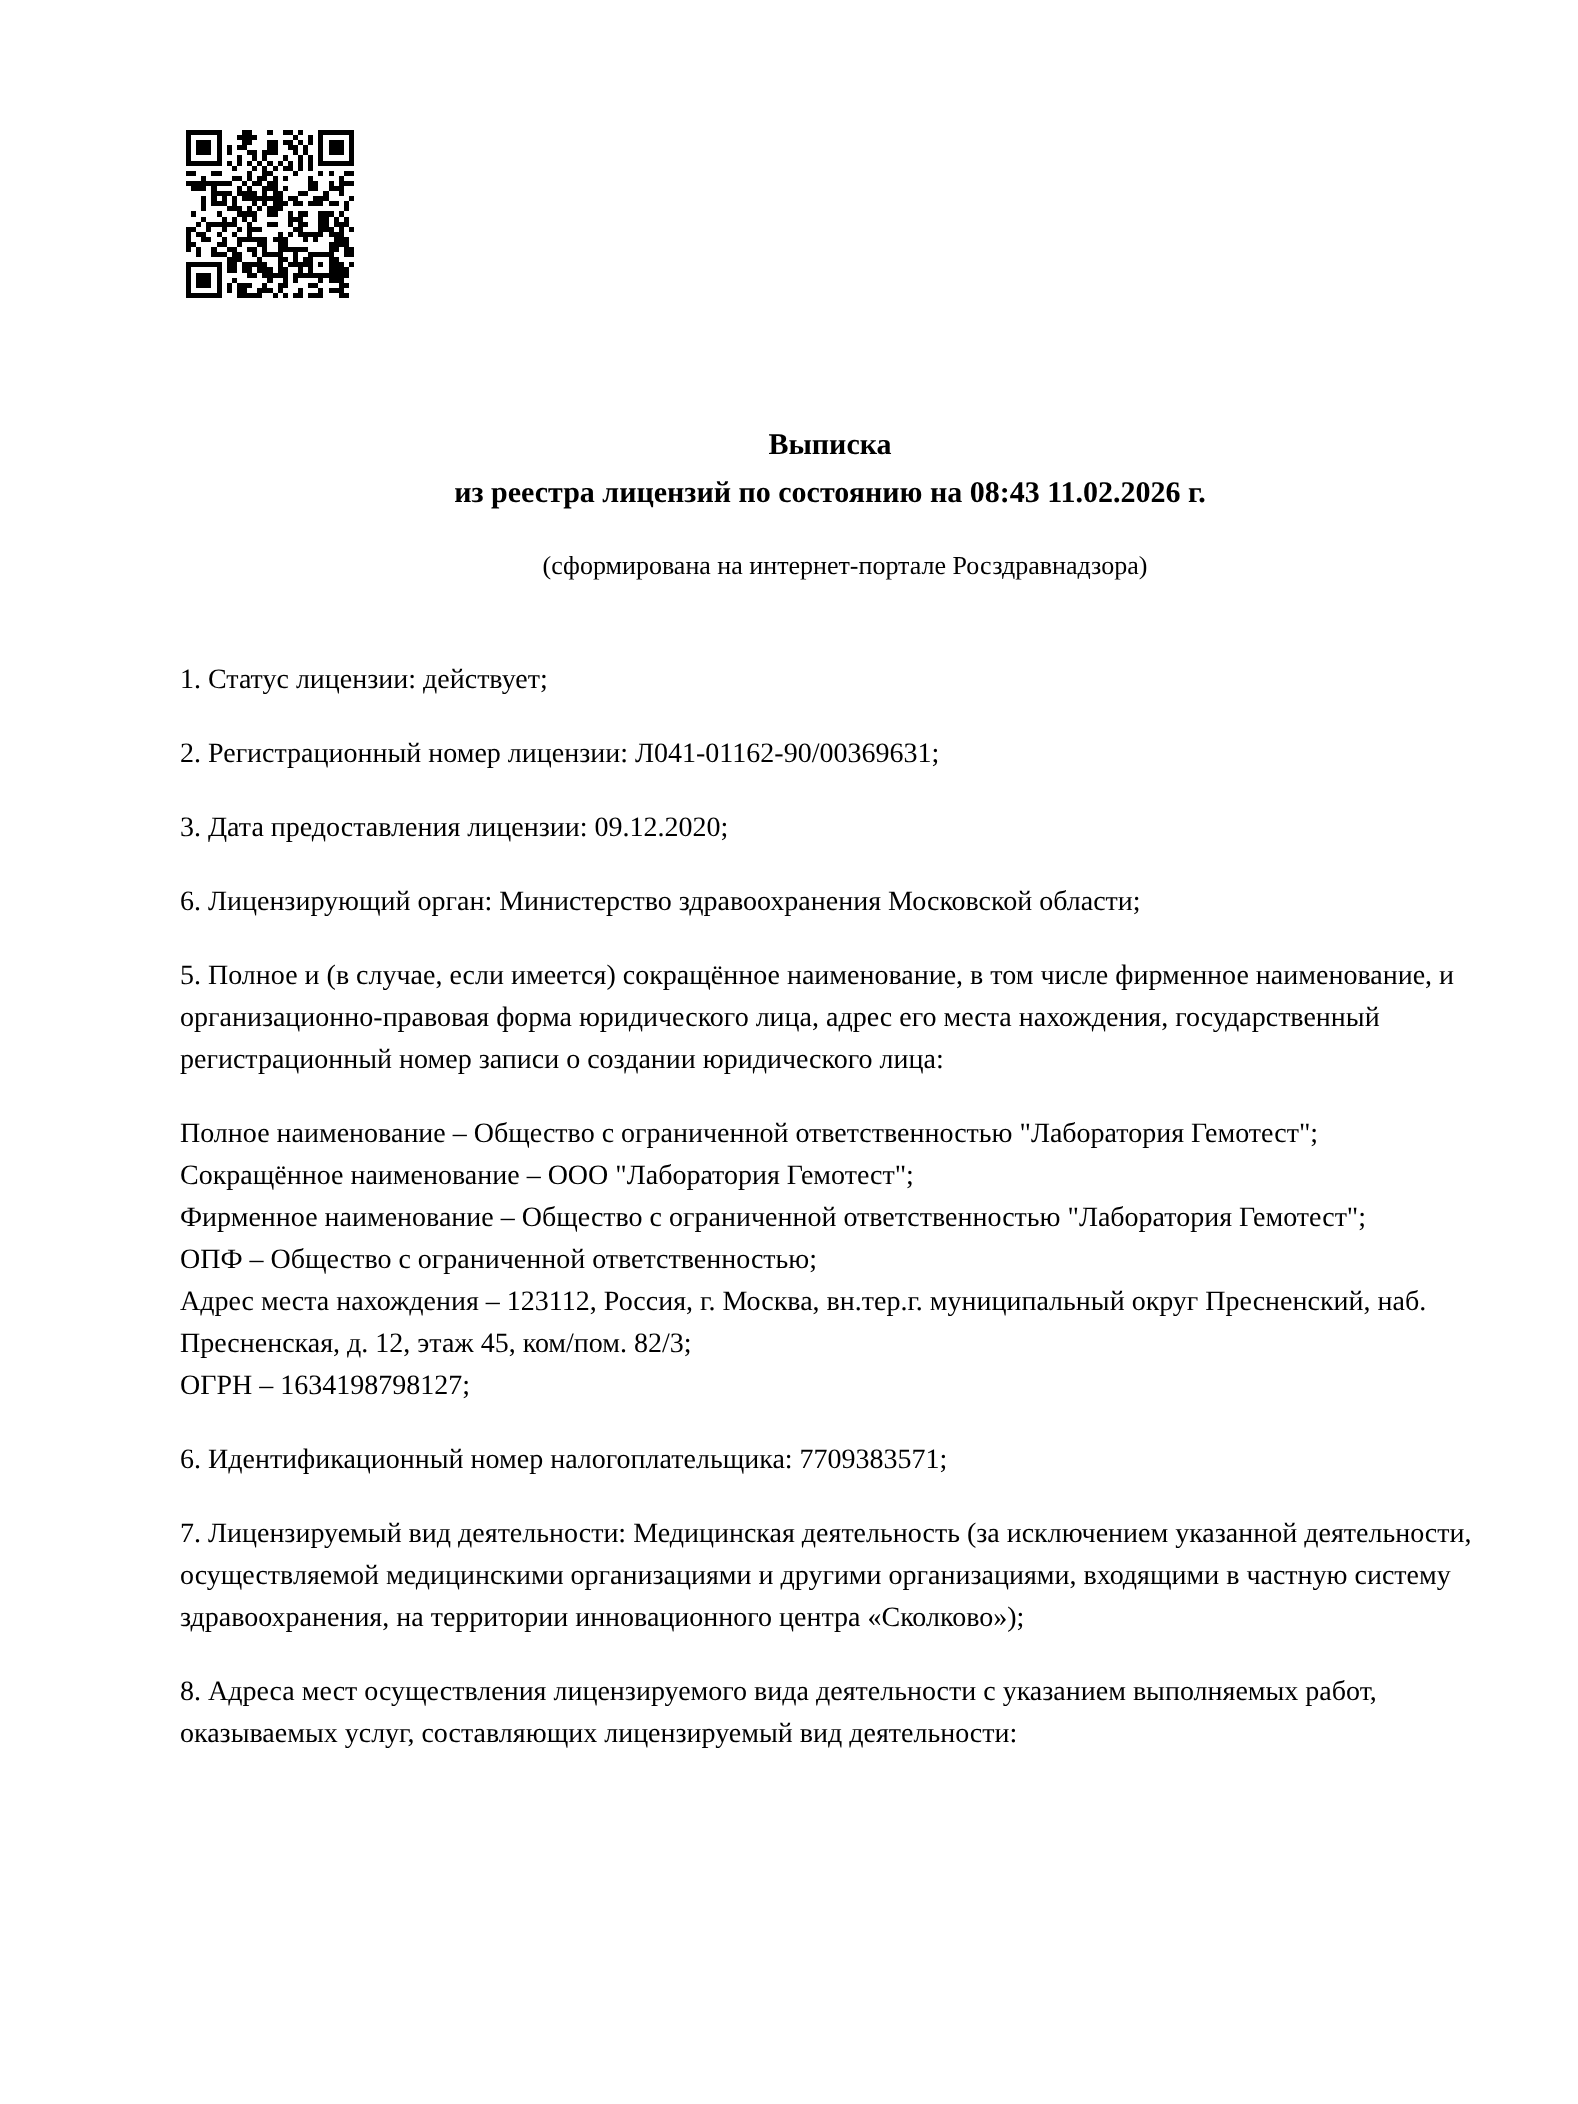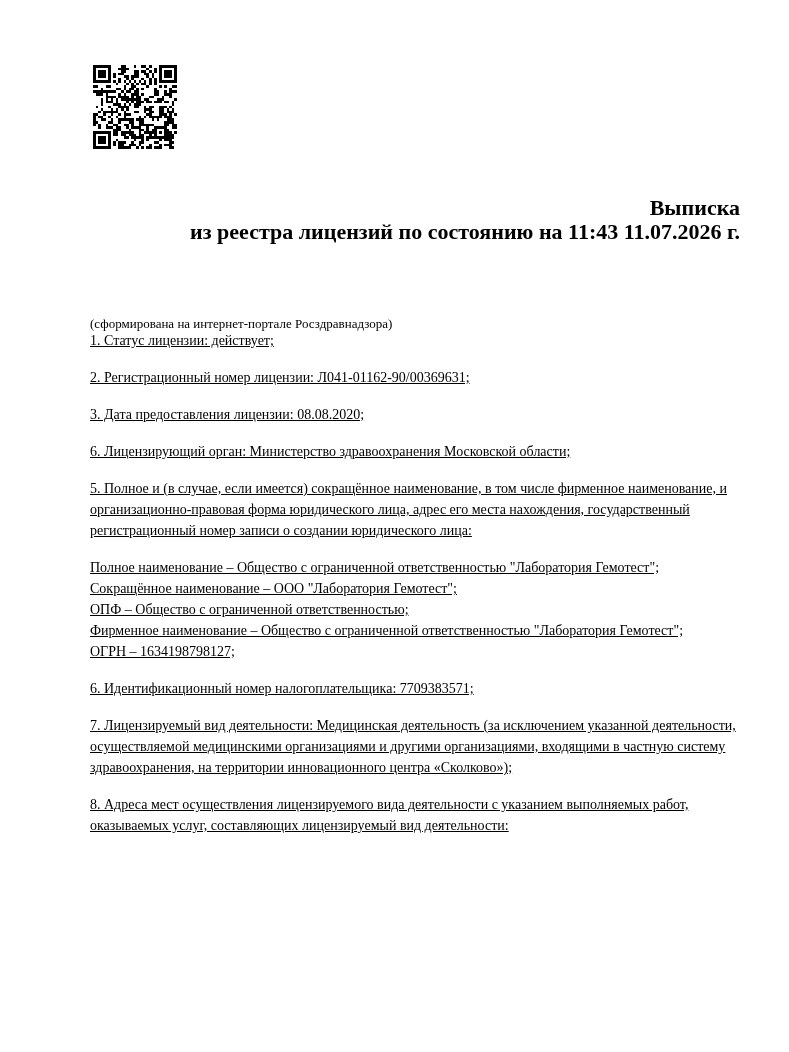--- a/index.html
+++ b/index.html
@@ -25,52 +25,50 @@
     height: 84px;
   }
   .qr svg {
     width: 100%;
     height: 100%;
     shape-rendering: crispEdges;
   }
   .title-block {
     position: absolute;
     left: 90px;
-    top: 196px;
+    top: 211px;
     width: 650px;
-    text-align: right;
+    text-align: center;
     font-weight: bold;
-    font-size: 22px;
+    font-size: 15px;
     line-height: 24px;
     white-space: nowrap;
   }
   .note {
     position: absolute;
     left: 90px;
     top: 275px;
     width: 665px;
-    text-align: left;
+    text-align: center;
     font-size: 13px;
     line-height: 16px;
-    margin-top: 41px;
   }
   .body-text {
     position: absolute;
     left: 90px;
     top: 330px;
     width: 655px;
     font-size: 14px;
     line-height: 21px;
     text-align: left;
   }
   .body-text p,
   .body-text .block {
     margin: 0 0 16px 0;
     padding: 0;
-    text-decoration: underline;
   }
 </style>
 </head>
 <body>
 
 <div class="page">
 
   <div class="qr">
     <svg id="qr-svg" viewBox="0 0 33 33" xmlns="http://www.w3.org/2000/svg" fill="#000000">
         <rect x="0" y="0" width="1" height="1"></rect>
@@ -598,37 +596,38 @@
         <rect x="24" y="32" width="1" height="1"></rect>
         <rect x="25" y="32" width="1" height="1"></rect>
         <rect x="26" y="32" width="1" height="1"></rect>
         <rect x="30" y="32" width="1" height="1"></rect>
         <rect x="31" y="32" width="1" height="1"></rect>
       </svg>
   </div>
 
   <div class="title-block">
     <div>Выписка</div>
-    <div>из реестра лицензий по состоянию на 11:43 11.07.2026 г.</div>
+    <div>из реестра лицензий по состоянию на 08:43 11.02.2026 г.</div>
   </div>
 
   <div class="note">(сформирована на интернет-портале Росздравнадзора)</div>
 
   <div class="body-text">
     <p>1. Статус лицензии: действует;</p>
     <p>2. Регистрационный номер лицензии: Л041-01162-90/00369631;</p>
-    <p>3. Дата предоставления лицензии: 08.08.2020;</p>
+    <p>3. Дата предоставления лицензии: 09.12.2020;</p>
     <p>6. Лицензирующий орган: Министерство здравоохранения Московской области;</p>
     <p>5. Полное и (в случае, если имеется) сокращённое наименование, в том числе фирменное наименование, и организационно-правовая форма юридического лица, адрес его места нахождения, государственный регистрационный номер записи о создании юридического лица:</p>
 
     <div class="block">
       <div>Полное наименование – Общество с ограниченной ответственностью "Лаборатория Гемотест";</div>
       <div>Сокращённое наименование – ООО "Лаборатория Гемотест";</div>
+      <div>Фирменное наименование – Общество с ограниченной ответственностью "Лаборатория Гемотест";</div>
       <div>ОПФ – Общество с ограниченной ответственностью;</div>
-      <div>Фирменное наименование – Общество с ограниченной ответственностью "Лаборатория Гемотест";</div>
+      <div>Адрес места нахождения – 123112, Россия, г. Москва, вн.тер.г. муниципальный округ Пресненский, наб. Пресненская, д. 12, этаж 45, ком/пом. 82/3;</div>
       <div>ОГРН – 1634198798127;</div>
     </div>
 
     <p>6. Идентификационный номер налогоплательщика: 7709383571;</p>
     <p>7. Лицензируемый вид деятельности: Медицинская деятельность (за исключением указанной деятельности, осуществляемой медицинскими организациями и другими организациями, входящими в частную систему здравоохранения, на территории инновационного центра «Сколково»);</p>
     <p>8. Адреса мест осуществления лицензируемого вида деятельности с указанием выполняемых работ, оказываемых услуг, составляющих лицензируемый вид деятельности:</p>
   </div>
 
 </div>
 

